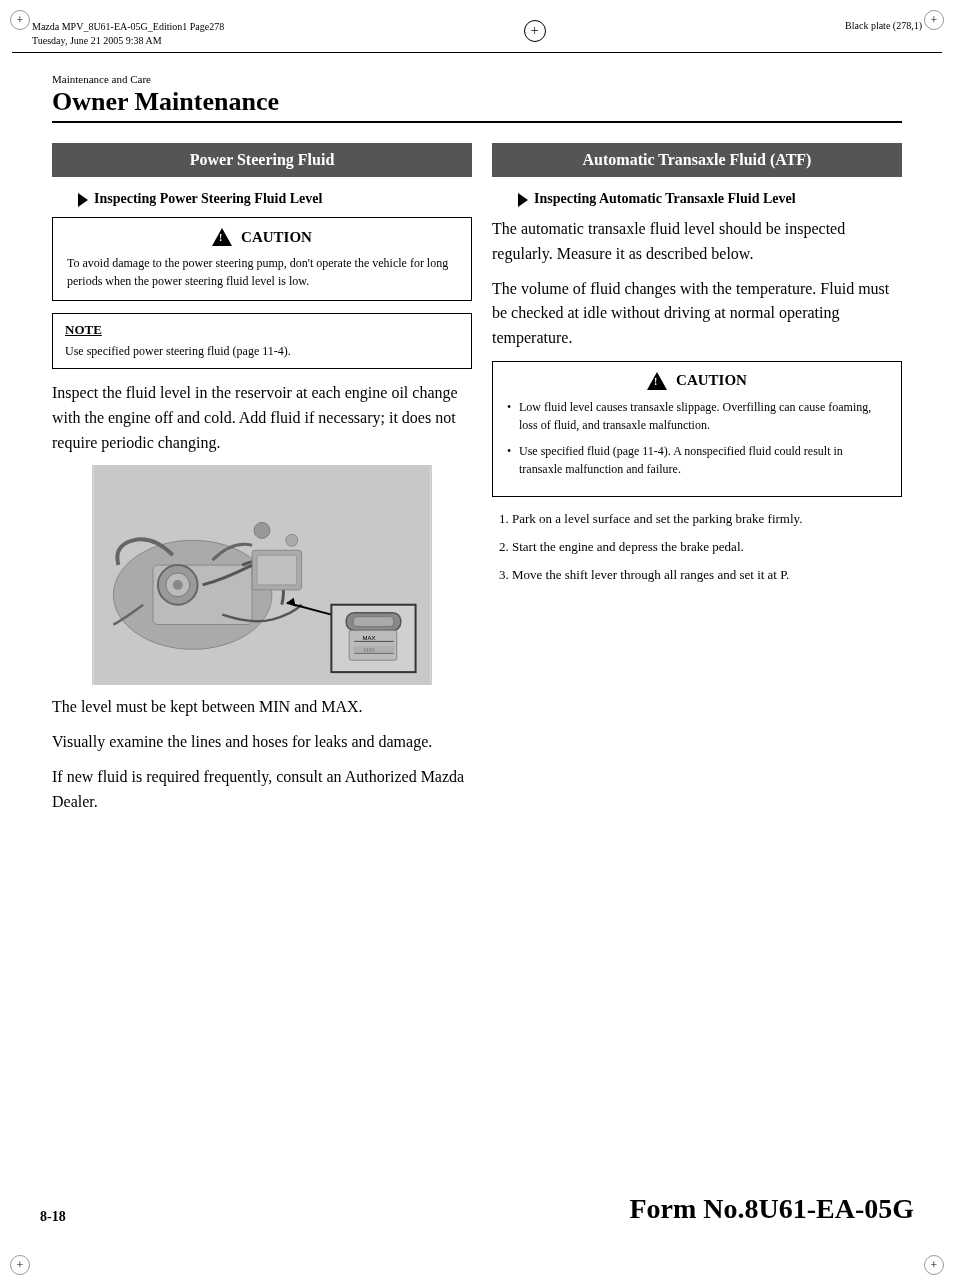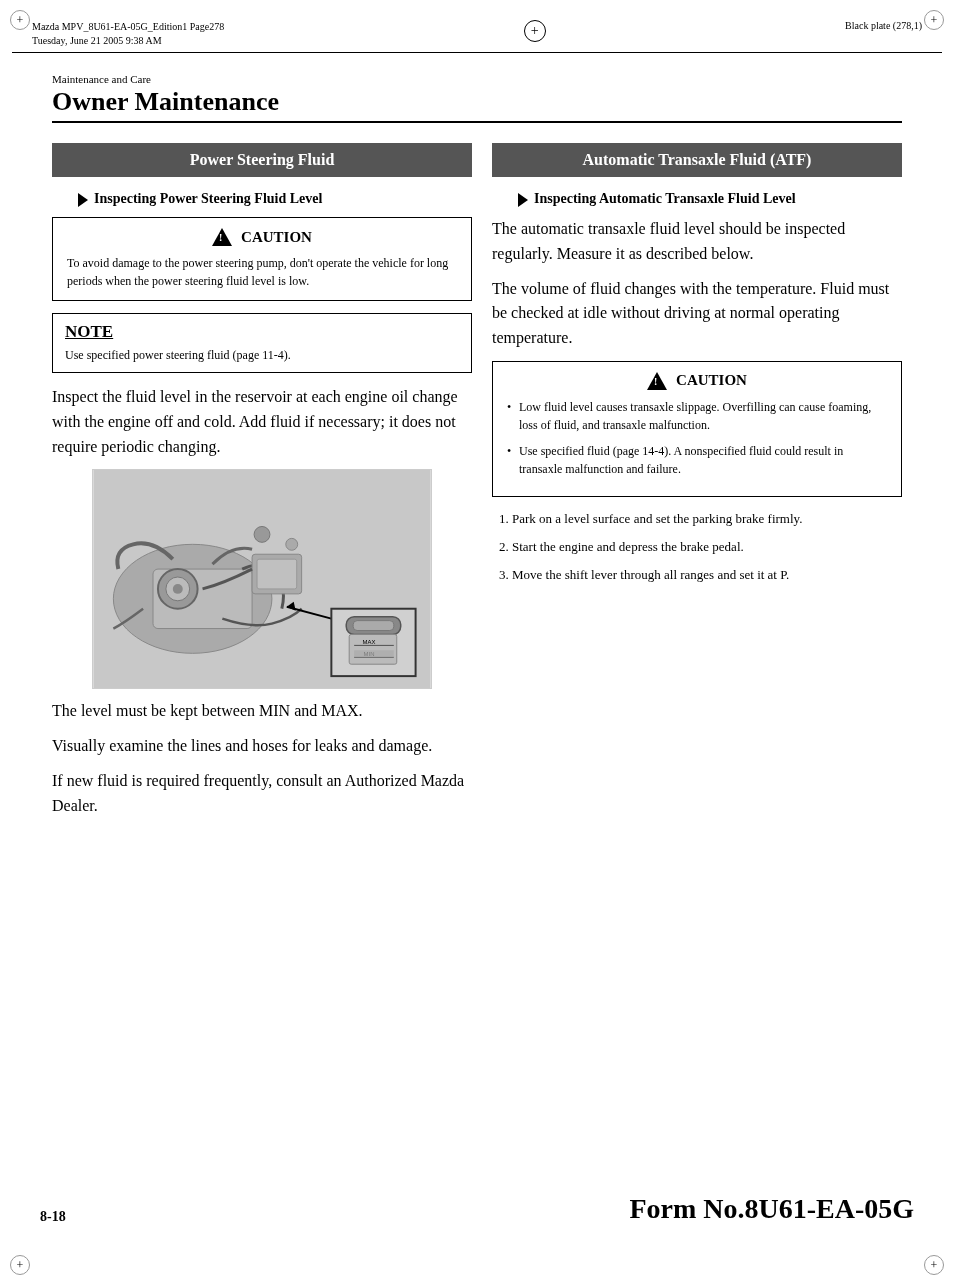--- a/index.html
+++ b/index.html
@@ -157,21 +157,21 @@
     }
     .caution-text { font-size: 12px; line-height: 1.5; }
 
     
     .note-box {
       border: 1px solid #000;
       padding: 8px 12px;
       margin-bottom: 12px;
     }
     .note-title {
-      font-size: 17px;
+      font-size: 13px;
       font-weight: bold;
       margin-bottom: 4px;
       text-decoration: underline;
     }
     .note-text { font-size: 12px; line-height: 1.5; }
 
     
     .body-para {
       font-size: 16px;
       line-height: 1.55;
@@ -355,21 +355,21 @@
         <div class="body-para">The automatic transaxle fluid level should be inspected regularly. Measure it as described below.</div>
         <div class="body-para">The volume of fluid changes with the temperature. Fluid must be checked at idle without driving at normal operating temperature.</div>
 
         <div class="caution-box">
           <div class="caution-title">
             <span class="caution-triangle"></span>
             <strong>CAUTION</strong>
           </div>
           <ul class="bullet-list">
             <li>Low fluid level causes transaxle slippage. Overfilling can cause foaming, loss of fluid, and transaxle malfunction.</li>
-            <li>Use specified fluid (page 14-4). A nonspecified fluid could result in transaxle malfunction and failure.</li>
+            <li>Use specified fluid (page 11-4). A nonspecified fluid could result in transaxle malfunction and failure.</li>
           </ul>
         </div>
 
         <ol class="numbered-list">
           <li>
             <span>Park on a level surface and set the parking brake firmly.</span>
           </li>
           <li>
             <span>Start the engine and depress the brake pedal.</span>
           </li>

